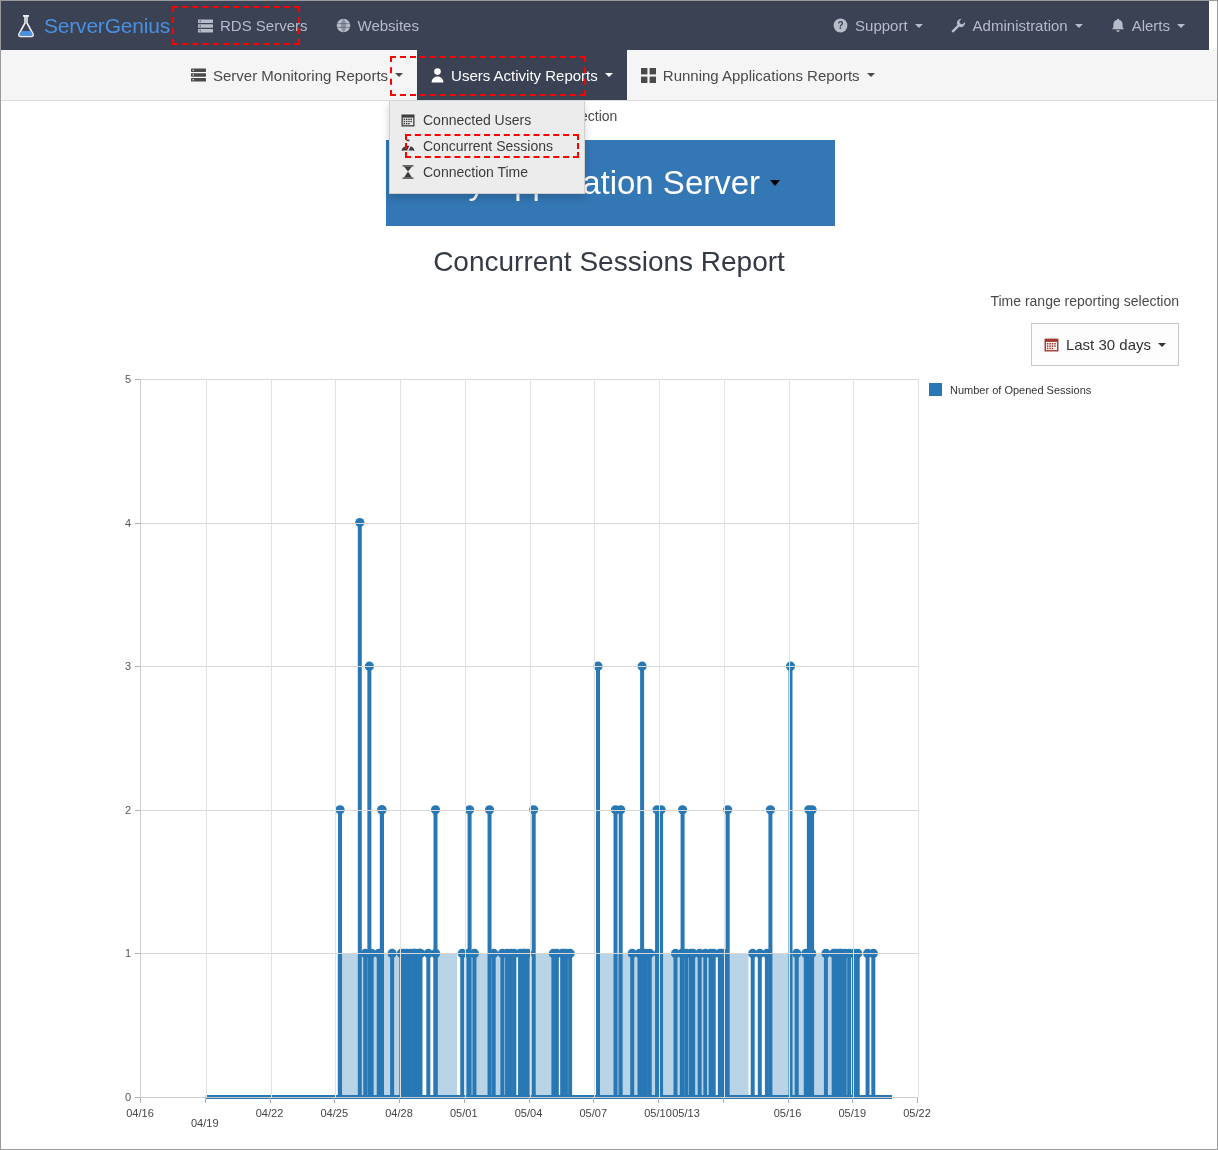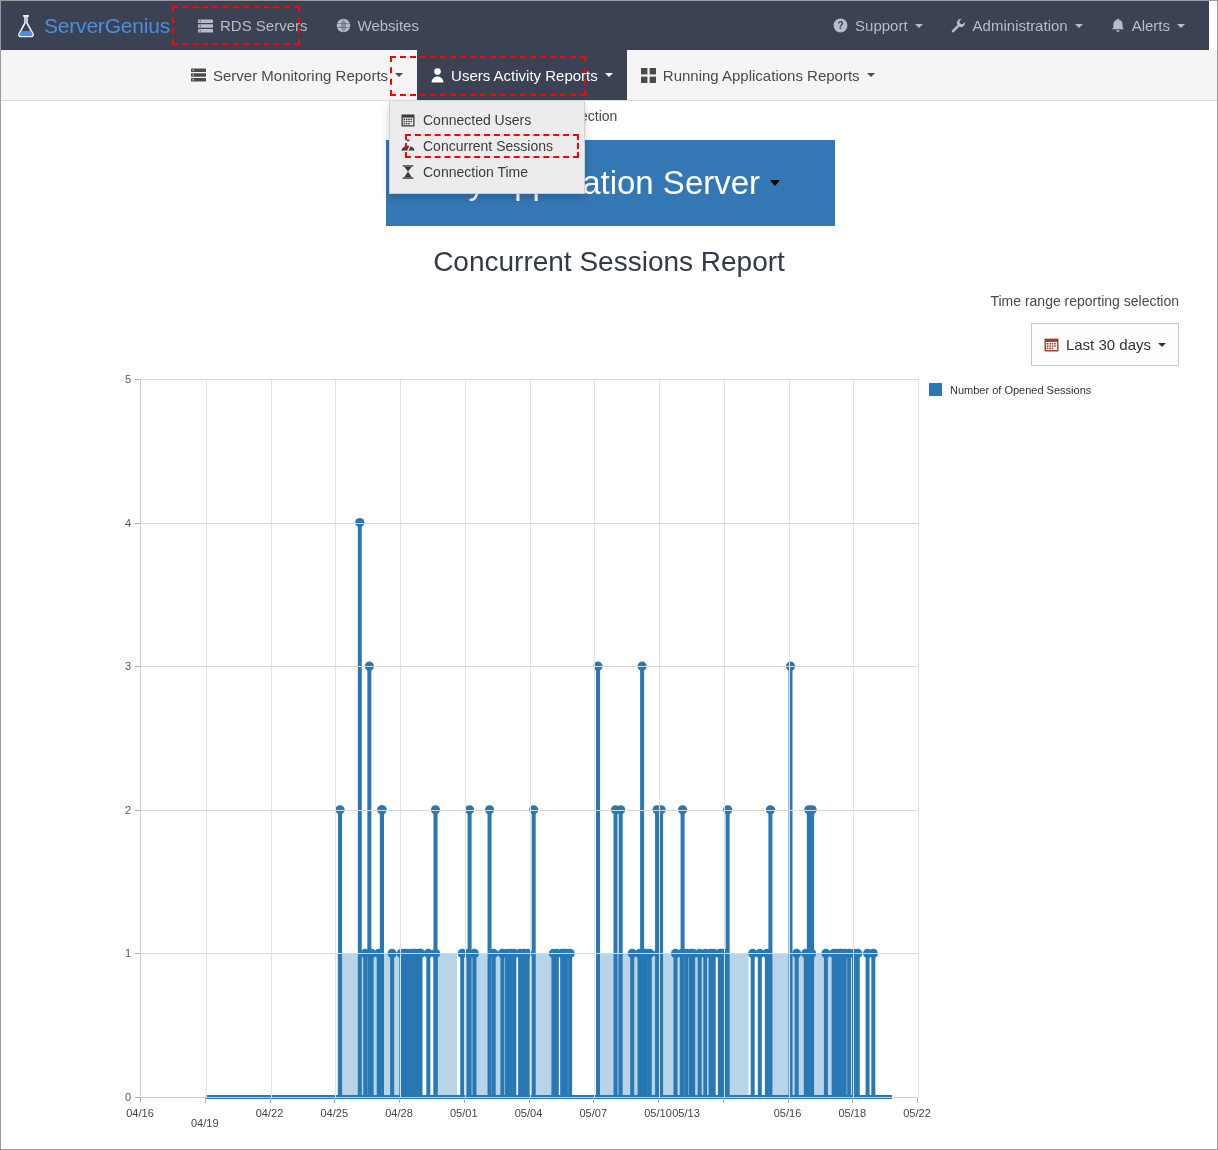--- a/index.html
+++ b/index.html
@@ -702,21 +702,21 @@
         <div class="xtick-label" style="left: 527.5px; top: 746px;">05/04</div>
         <div class="xtick-mark" style="left: 527.5px; top: 737px;"></div>
         <div class="xtick-label" style="left: 592.25px; top: 746px;">05/07</div>
         <div class="xtick-mark" style="left: 592.25px; top: 737px;"></div>
         <div class="xtick-label" style="left: 657px; top: 746px;">05/10</div>
         <div class="xtick-mark" style="left: 657px; top: 737px;"></div>
         <div class="xtick-label" style="left: 685px; top: 746px;">05/13</div>
         <div class="xtick-mark" style="left: 721.75px; top: 737px;"></div>
         <div class="xtick-label" style="left: 786.5px; top: 746px;">05/16</div>
         <div class="xtick-mark" style="left: 786.5px; top: 737px;"></div>
-        <div class="xtick-label" style="left: 851.25px; top: 746px;">05/18</div>
+        <div class="xtick-label" style="left: 851.25px; top: 746px;">05/19</div>
         <div class="xtick-mark" style="left: 851.25px; top: 737px;"></div>
         <div class="xtick-label" style="left: 916px; top: 746px;">05/22</div>
         <div class="xtick-mark" style="left: 916px; top: 737px;"></div>
         <div class="xaxis-line" style="top: 736px;"></div>
       </div>
   </div>
 
 </div>
 
 </body></html>

